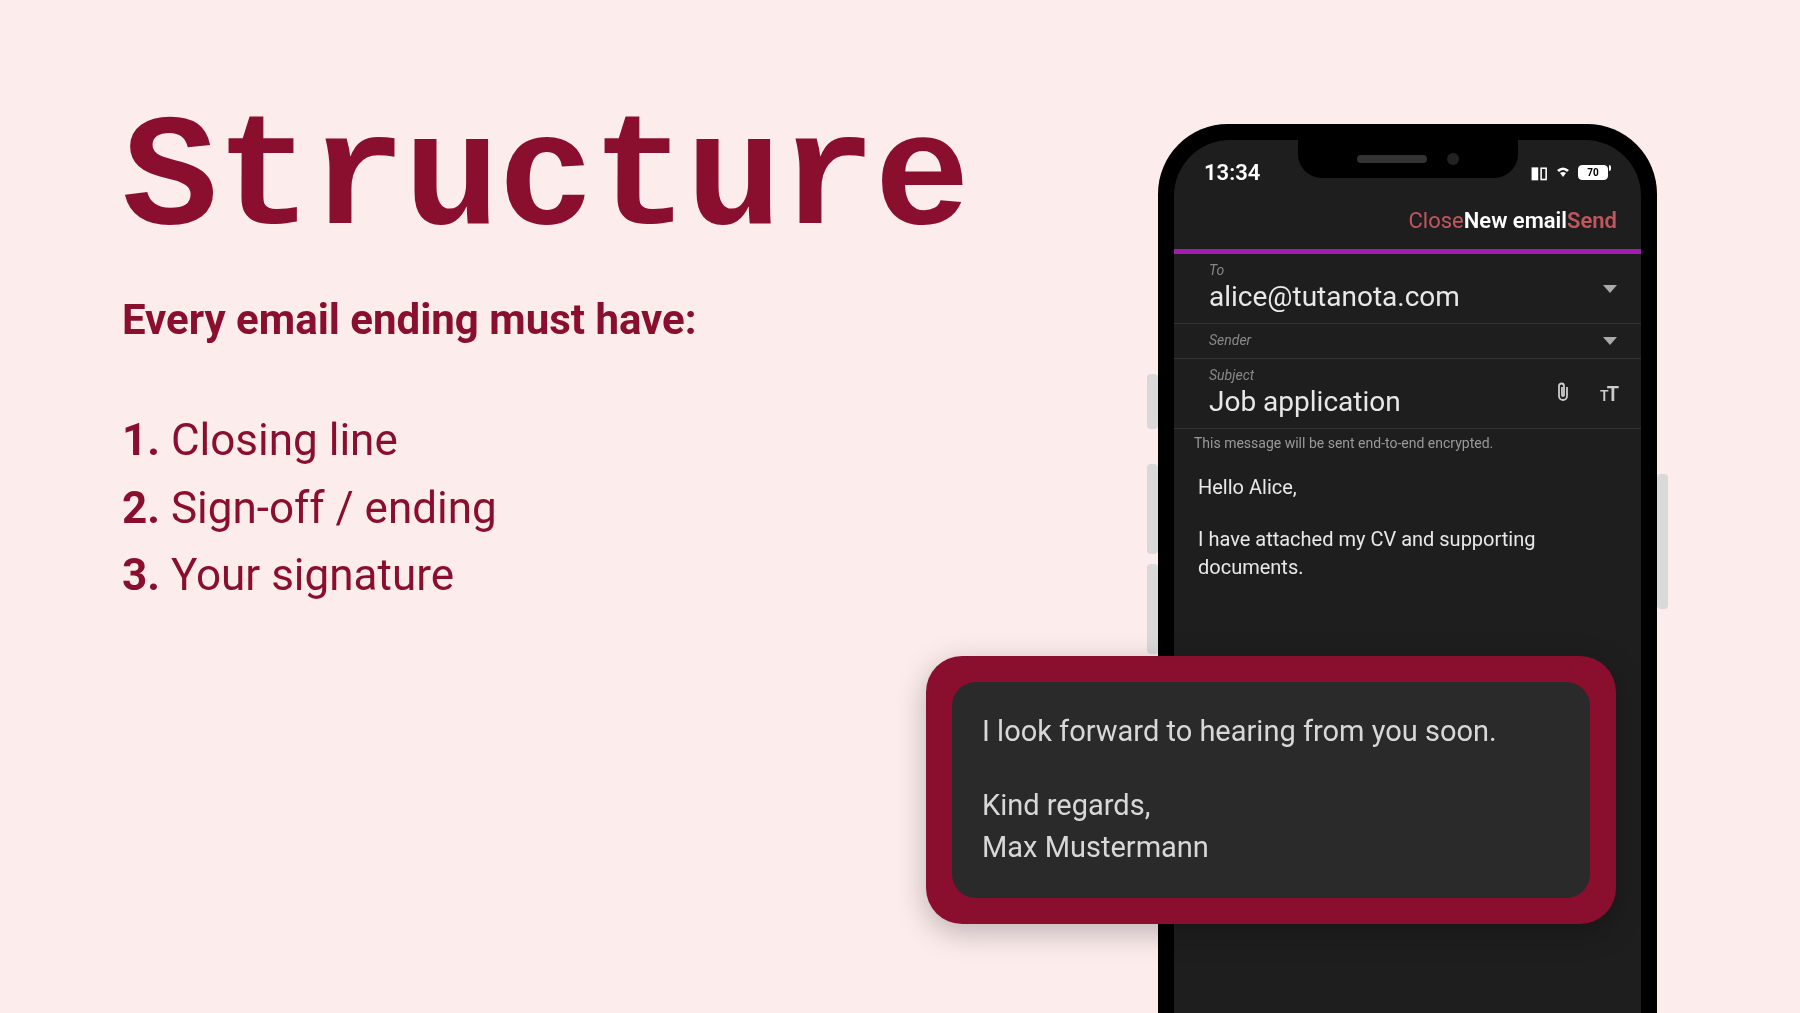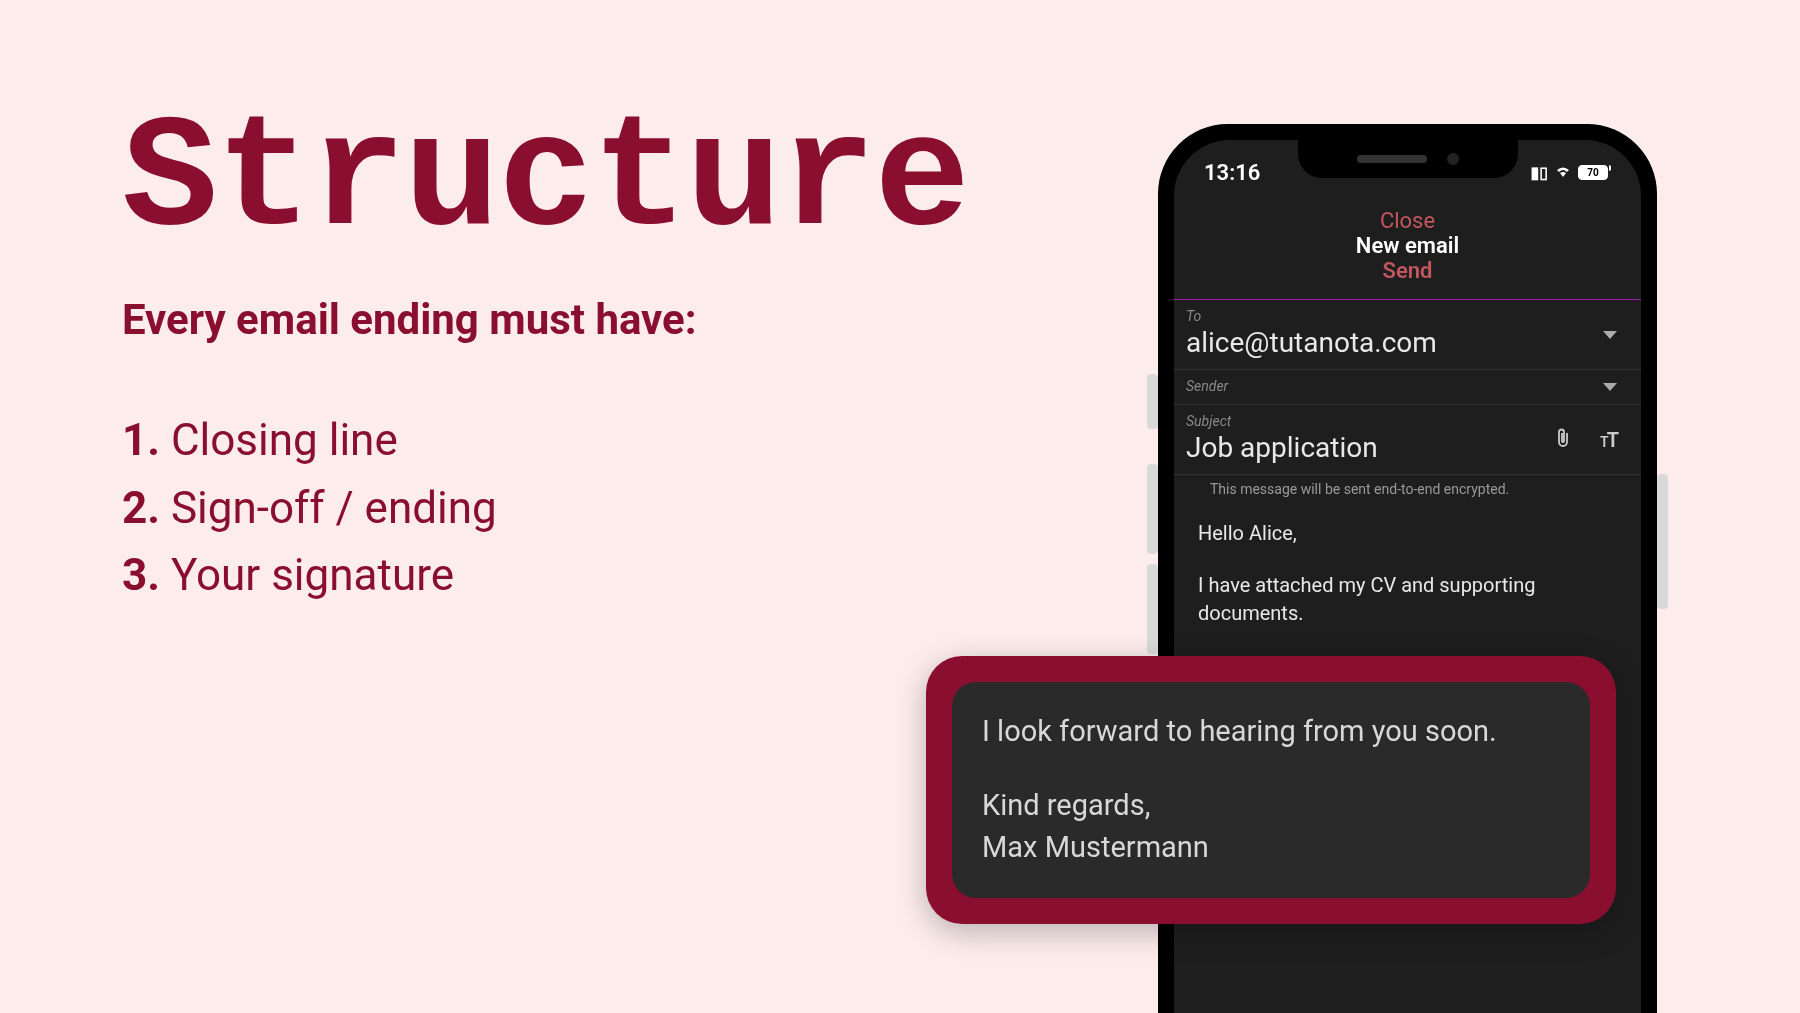--- a/index.html
+++ b/index.html
@@ -109,28 +109,27 @@
     color: #000;
     background: #fff;
     font-weight: 700;
   }
   .battery-tip { width: 2px; height: 6px; background: #fff; border-radius: 0 2px 2px 0;}
   .topbar {
     display: flex;
     justify-content: flex-end;
     align-items: center;
     padding: 18px 24px 16px 24px;
-    border-bottom: 1px solid #a21caf;
-    flex-direction: column;
+    border-bottom: 5px solid #a21caf;
   }
   .topbar-title { color: #fff; font-weight: 600; font-size: 22px; }
   .topbar-btn { color: #c2565e; font-size: 22px; }
   .topbar-send { font-weight: 600; }
   .field {
-    padding: 8px 24px 10px 12px;
+    padding: 8px 24px 10px 35px;
     border-bottom: 1px solid #333;
     position: relative;
   }
   .field-label { font-size: 14px; color: #888; font-style: italic; }
   .field-value { font-size: 28px; color: #e8e8e8; margin-top: 2px; }
   .chev {
     position: absolute;
     right: 24px;
     top: 50%;
     transform: translateY(-50%);
@@ -145,21 +144,21 @@
     top: 50%;
     transform: translateY(-50%);
     display: flex;
     gap: 28px;
     align-items: center;
     color: #ccc;
   }
   .encrypt-note {
     font-size: 14px;
     color: #999;
-    padding: 6px 24px 12px 36px;
+    padding: 6px 24px 12px 20px;
   }
   .body-text {
     padding: 10px 24px;
     font-size: 20px;
     color: #e8e8e8;
     line-height: 1.4;
   }
   .body-text p { margin-bottom: 24px; }
   .body-gap { height: 210px; }
   .link { color: #e8e8e8; }
@@ -208,21 +207,21 @@
   <div class="side-btn sb-left1"></div>
   <div class="side-btn sb-left2"></div>
   <div class="side-btn sb-left3"></div>
   <div class="side-btn sb-right"></div>
   <div class="screen">
     <div class="notch">
       <div class="notch-speaker"></div>
       <div class="notch-cam"></div>
     </div>
     <div class="status-bar">
-      <span>13:16</span>
+      <span>13:34</span>
       <span class="status-icons">
         <span>▮▯</span>
         <span>
           <svg width="18" height="14" viewBox="0 0 18 14">
               <path d="M9 13 L6 9 Q9 7 12 9 Z M3 6 Q9 1 15 6 L13 8 Q9 4 5 8 Z" fill="#fff"></path>
             </svg>
         </span>
         <span class="battery">
           <span class="battery-body">70</span>
           <span class="battery-tip"></span>

